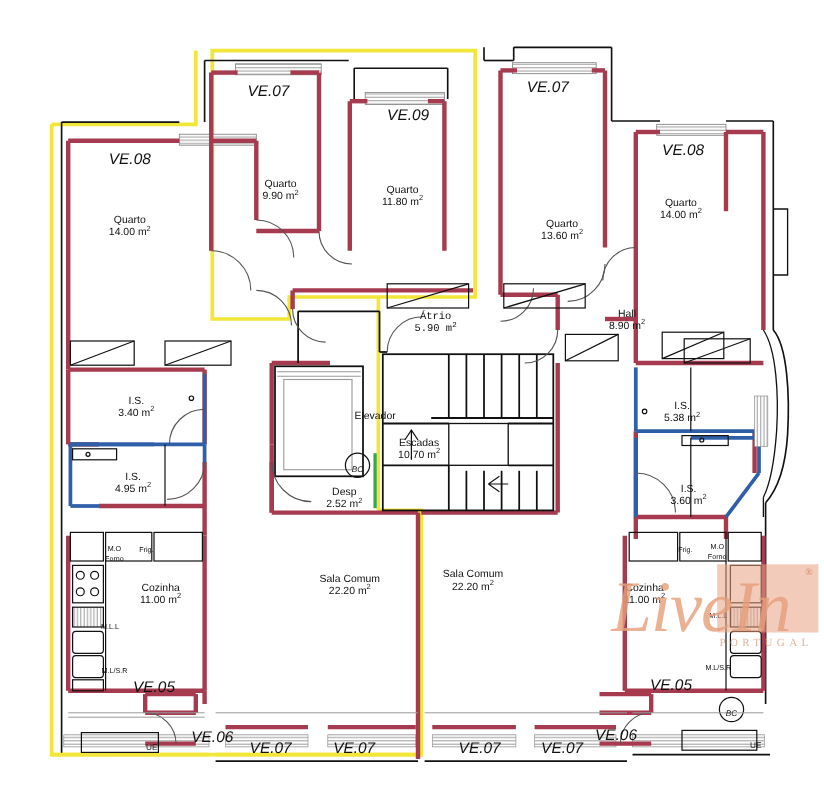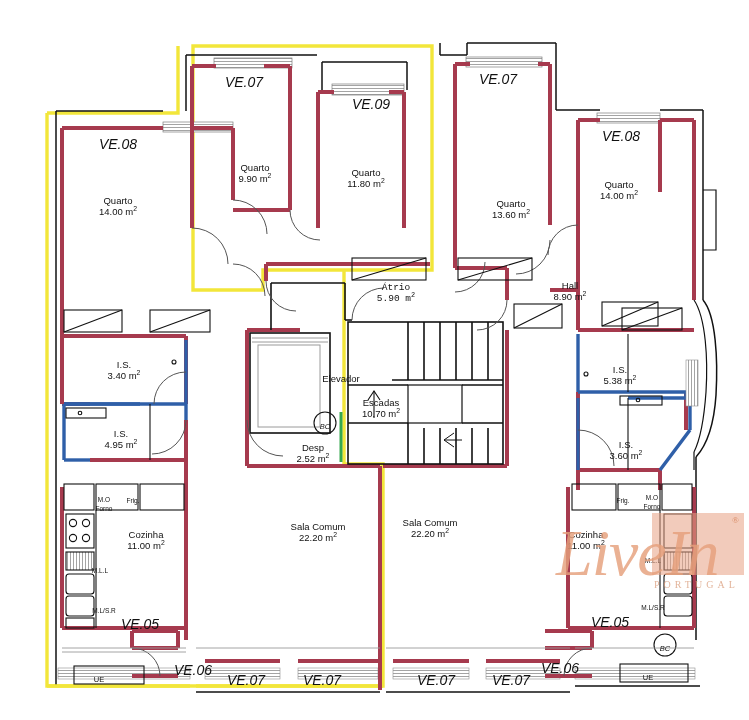--- a/index.html
+++ b/index.html
@@ -7,21 +7,21 @@
        font-family:"Liberation Sans",sans-serif;color:#000;}
   #plan{position:relative;width:749px;height:720px;background:#fff;}
   #svg-layer{position:absolute;left:0;top:0;width:749px;height:720px;}
   .lbl{position:absolute;text-align:center;line-height:1.12;
        font-family:"Liberation Sans",sans-serif;color:#111;
        white-space:nowrap;pointer-events:none;}
   .room-name{font-size:9.5px;}
   .room-area{font-size:9.5px;}
   .ve{font-size:14px;font-style:italic;}
   .tiny{font-size:6.5px;}
-  .mini{font-size:7.5px;}
+  .mini{font-size:7.5px;margin-left:39px;}
   .bc{font-size:7.5px;font-style:italic;}
   sup{font-size:72%;vertical-align:super;line-height:0;}
   
   #wm{position:absolute;left:556px;top:495px;width:185px;height:105px;
       pointer-events:none;}
   #wm .word{position:absolute;left:0;top:6px;
       font-family:"Liberation Serif",serif;font-style:italic;
       font-size:66px;color:#e6a07c;opacity:.82;letter-spacing:-1px;margin-top:14px;}
   #wm .bar{position:absolute;left:96px;top:18px;width:92px;height:62px;
       background:#e8a183;opacity:.55;}

